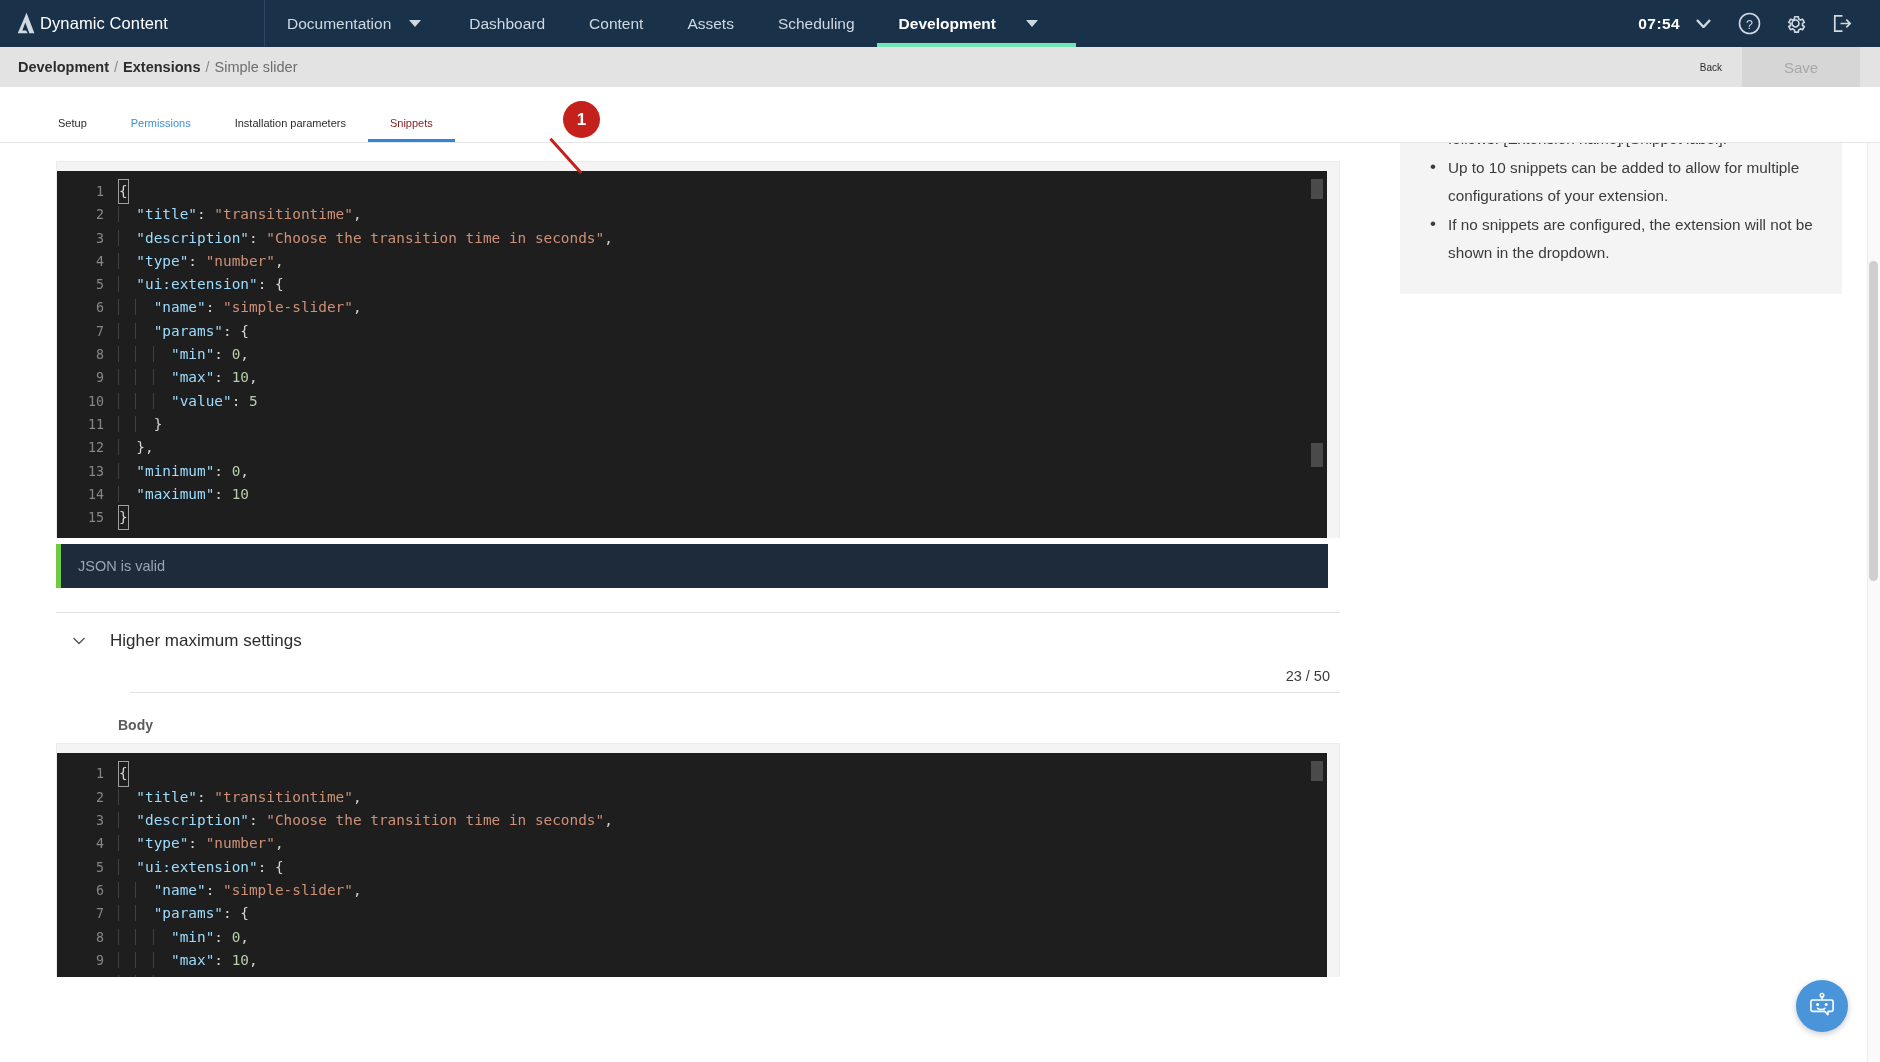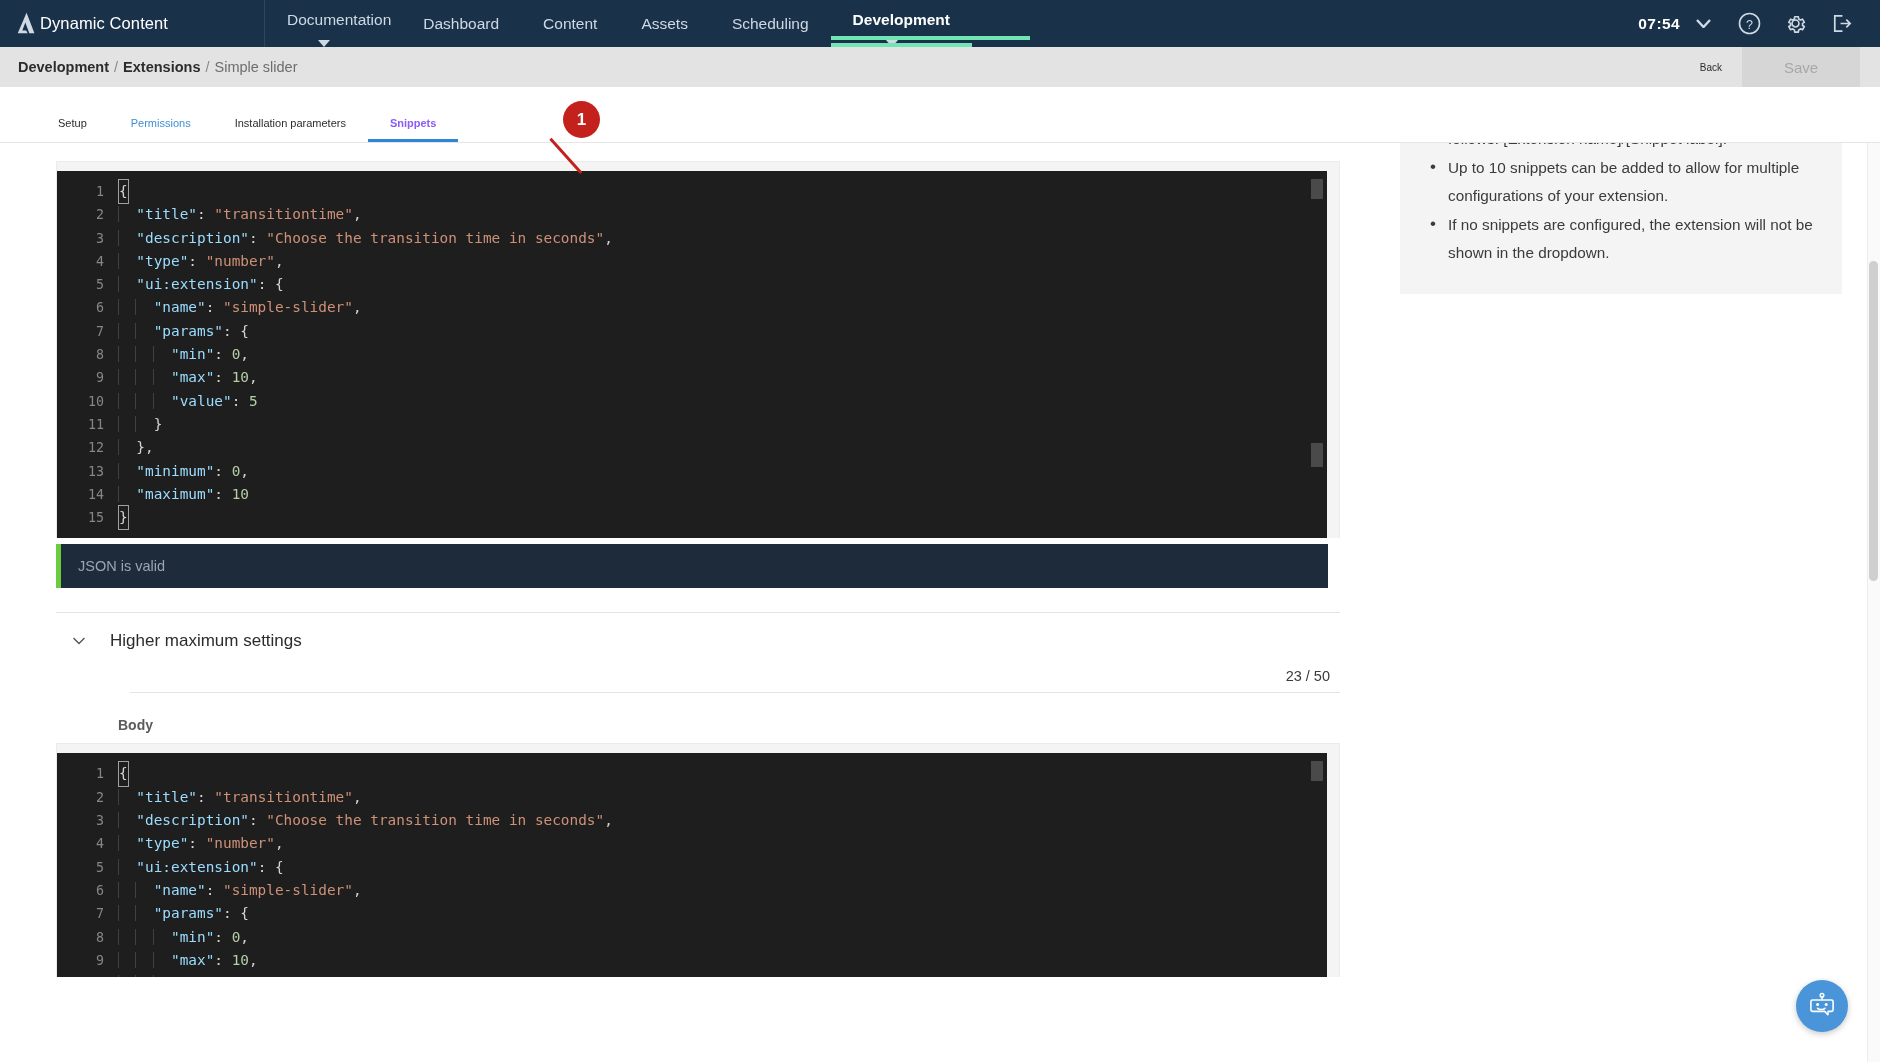--- a/index.html
+++ b/index.html
@@ -37,21 +37,21 @@
     position: relative;
     white-space: nowrap;
   }
   .nav-item.has-caret { padding-right: 10px; }
   .nav-item.active { color: #ffffff; font-weight: bold; }
   .nav-item.active::after {
     content: ""; position: absolute;
     left: 0; right: -58px; bottom: 0; height: 4px;
     background: #71e6b4;
   }
-  .nav-group { display: flex; align-items: center; height: 100%; flex-direction: column; }
+  .nav-group { display: flex; align-items: center; height: 100%; }
   .nav-group.active-group { position: relative; }
   .nav-group.active-group::after {
     content: ""; position: absolute;
     left: 0; right: 0; bottom: 0; height: 4px;
     background: #71e6b4;
   }
   .caret {
     width: 0; height: 0;
     border-left: 6px solid transparent;
     border-right: 6px solid transparent;
@@ -105,21 +105,21 @@
     position: relative;
   }
   .tab {
     font-size: 11px;
     padding: 0 22px 13px 22px;
     color: #2c2c2c;
     position: relative;
     white-space: nowrap;
   }
   .tab.link { color: #3e8fd4; }
-  .tab.active { color: #8b5cf6; font-weight: bold; }
+  .tab.active { color: #7f1d1d; font-weight: normal; }
   .tab.active::after {
     content: ""; position: absolute;
     left: 0; right: 0; bottom: 0; height: 3px;
     background: #2f86d4;
   }
 
   
   .annot { position: absolute; left: 545px; top: 14px; z-index: 40; pointer-events: none; }
   .annot-line {
     position: absolute; left: 4px; top: 38px;

